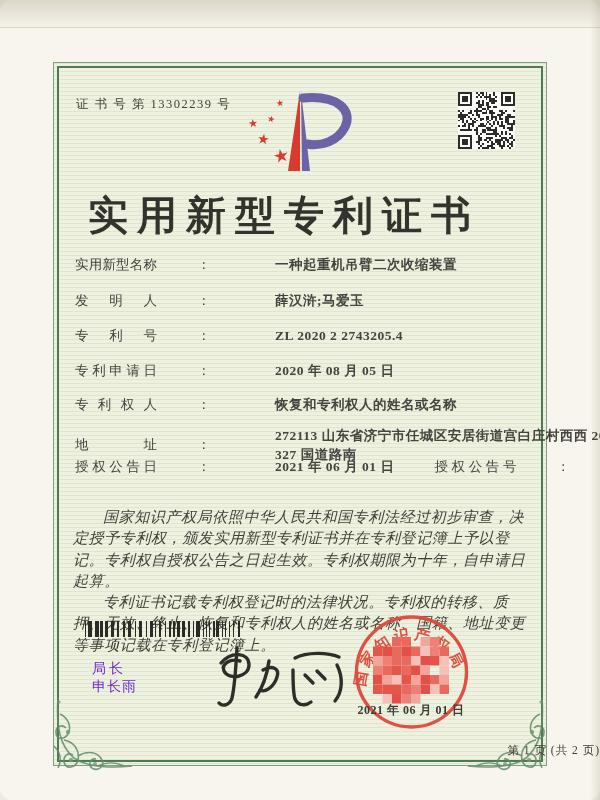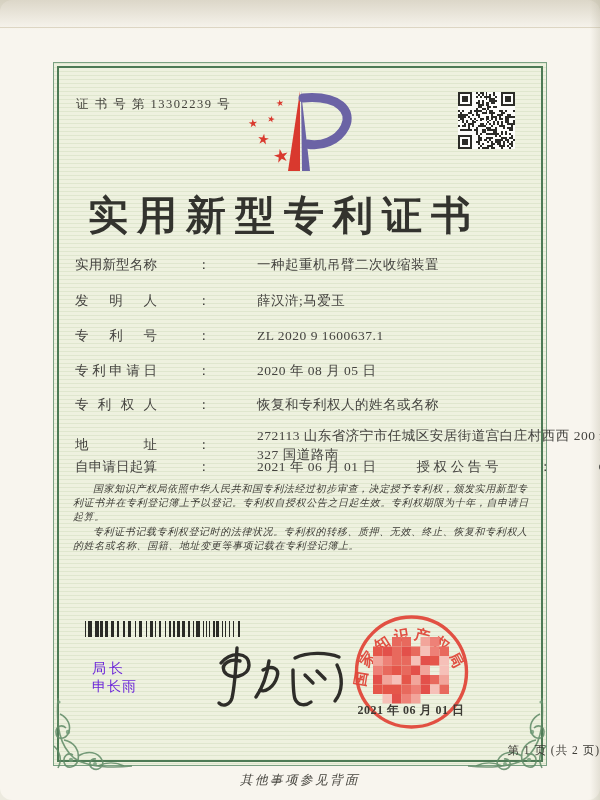--- a/index.html
+++ b/index.html
@@ -59,26 +59,26 @@
   .row{
     position:absolute;left:75px;
     display:flex;align-items:center;
     font-size:13.5px;color:#454440;white-space:nowrap;gap:40px;
   }
   .row .lab{
     display:inline-block;width:82px;
     text-align:justify;text-align-last:justify;
   }
   .row .col{display:inline-block;width:14px;}
-  .row .val{margin-left:6px;letter-spacing:.5px;}
+  .row .val{margin-left:24px;letter-spacing:.5px;font-weight:bold;}
   .row .val.wrap{white-space:normal;width:372px;line-height:19px;}
   .row .lab2{display:inline-block;width:82px;text-align:justify;text-align-last:justify;}
   .paras{
-    position:absolute;left:73px;top:482px;width:456px;
-    font-size:10px;line-height:1.42;color:#3f3e38;
+    position:absolute;left:73px;top:507px;width:456px;
+    font-size:15px;line-height:1.42;color:#3f3e38;
     font-style:italic;letter-spacing:.6px;
   }
   .paras p{margin:0;text-indent:2em;}
   .barcode{position:absolute;left:85px;top:621px;width:158px;height:16px;}
   .signer{
     position:absolute;left:92px;top:660px;
     font-family:"Liberation Sans","DejaVu Sans",sans-serif;
     font-weight:normal;font-size:14px;color:#6d28d9;letter-spacing:3px;
   }
   .signer .line2{letter-spacing:1px;}
@@ -460,39 +460,39 @@
     <span class="val">一种起重机吊臂二次收缩装置</span>
   </div>
   <div class="row" style="top:292px">
     <span class="lab">发明人</span>
       <span class="col">：</span>
     <span class="val">薛汉浒;马爱玉</span>
   </div>
   <div class="row" style="top:327px">
     <span class="lab">专利号</span>
       <span class="col">：</span>
-    <span class="val">ZL 2020 9 1600637.1</span>
+    <span class="val">ZL 2020 2 2743205.4</span>
   </div>
   <div class="row" style="top:362px">
     <span class="lab">专利申请日</span>
       <span class="col">：</span>
     <span class="val">2020 年 08 月 05 日</span>
   </div>
   <div class="row" style="top:396px">
     <span class="lab">专利权人</span>
       <span class="col">：</span>
     <span class="val">恢复和专利权人的姓名或名称</span>
   </div>
   <div class="row" style="top:426px">
     <span class="lab">地址</span>
       <span class="col">：</span>
     <span class="val wrap">272113 山东省济宁市任城区安居街道宫白庄村西西 200 米 327 国道路南</span>
   </div>
   <div class="row" style="top:458px">
-    <span class="lab">自申请日起算</span>
+    <span class="lab">授权公告日</span>
       <span class="col">：</span>
     <span class="val">2021 年 06 月 01 日</span>
     <span class="lab2">授权公告号</span>
       <span class="col">：</span>
     <span class="val">CN 379777248 U</span>
   </div>
 
   <div class="paras">
     <p>国家知识产权局依照中华人民共和国专利法经过初步审查，决定授予专利权，颁发实用新型专利证书并在专利登记簿上予以登记。专利权自授权公告之日起生效。专利权期限为十年，自申请日起算。</p>
     <p>专利证书记载专利权登记时的法律状况。专利权的转移、质押、无效、终止、恢复和专利权人的姓名或名称、国籍、地址变更等事项记载在专利登记簿上。</p>
@@ -605,14 +605,13 @@
         <rect x="88.5" y="73.5" width="9.5" height="9.5" fill="#e8695d"></rect>
         <rect x="31.5" y="83" width="9.5" height="9.5" fill="#f6c0b8"></rect>
         <rect x="41" y="83" width="9.5" height="9.5" fill="#e3504a"></rect>
         <rect x="50.5" y="83" width="9.5" height="9.5" fill="#ee8177"></rect>
         <rect x="60" y="83" width="9.5" height="9.5" fill="#f2a59b"></rect>
       </g>
   </svg>
   <div class="seal-date">2021 年 06 月 01 日</div>
 
   <div class="page-no">第 1 页 (共 2 页)</div>
-  <div class="back-note">其他事项参见背面</div>
 </div>
 
 </body></html>

